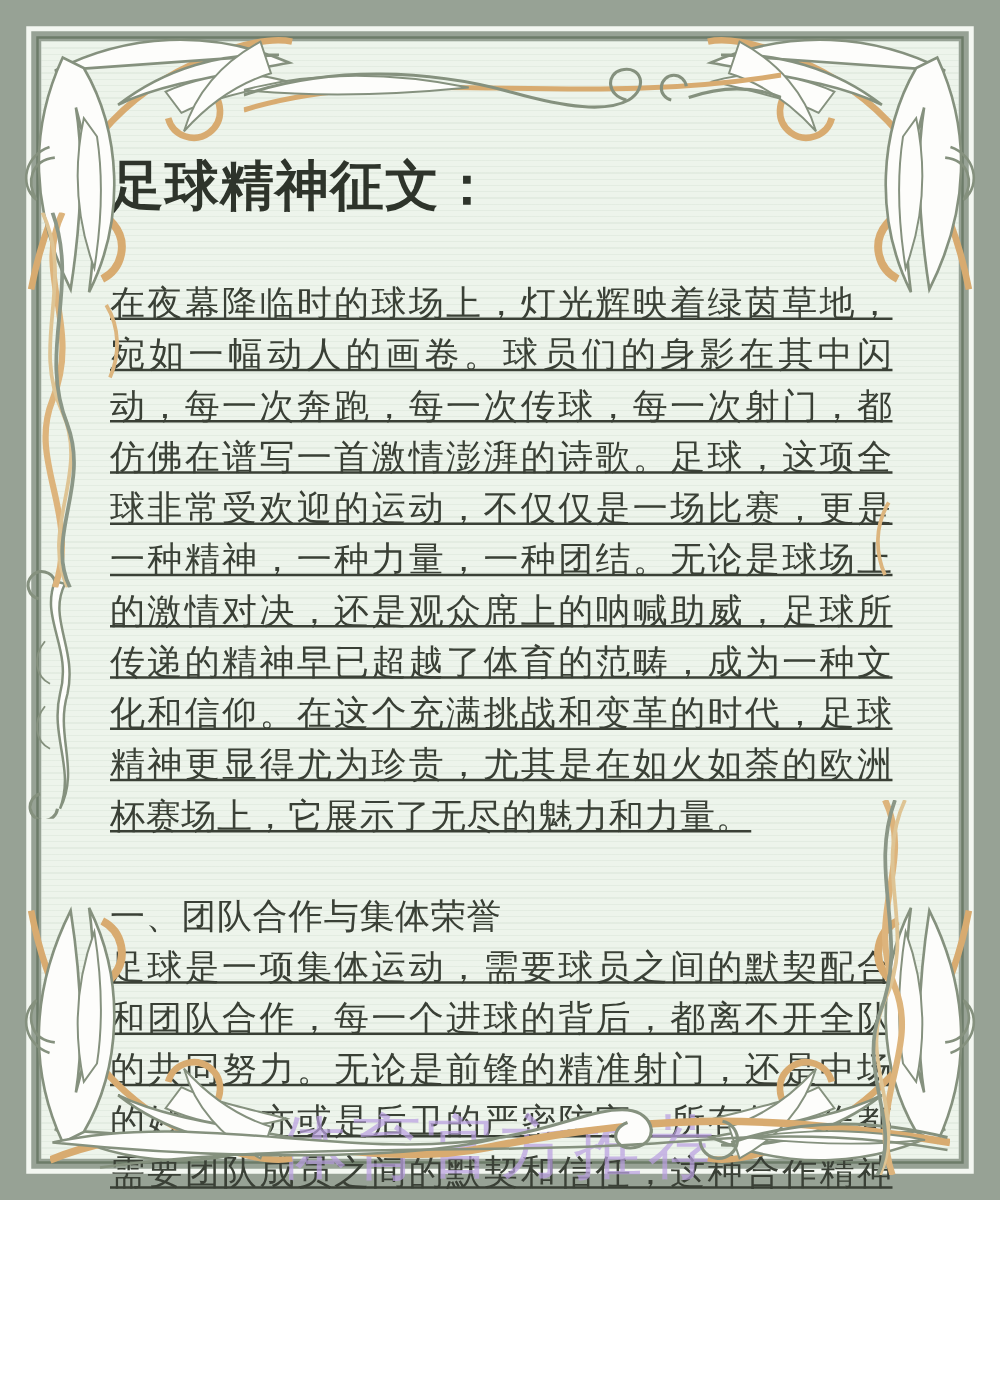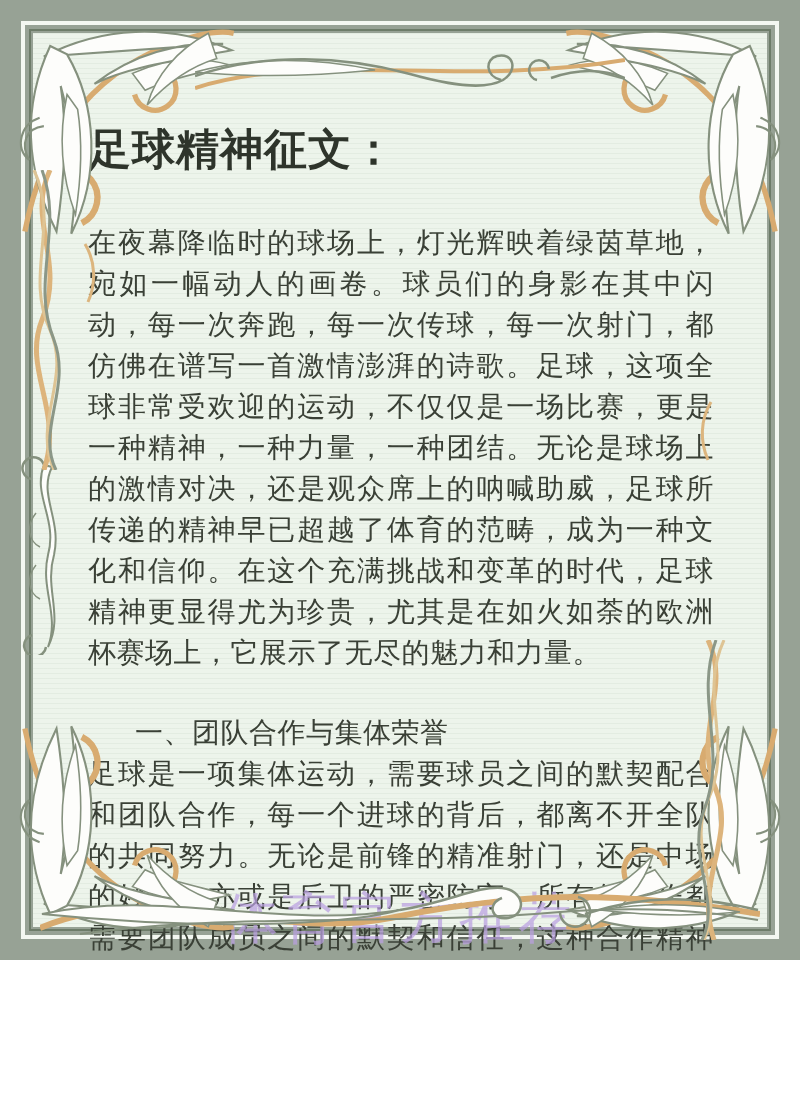--- a/index.html
+++ b/index.html
@@ -43,27 +43,27 @@
     font-weight:700;
     letter-spacing:1px;
     color:#2e342b;
   }
   .body-text{
     margin:0;
     font-size:28px;
     line-height:41px;
     text-align:justify;
     letter-spacing:0.5px;
+    text-decoration:underline;
   }
   .section-heading{
     margin-top:39px;
     font-size:28px;
     line-height:41px;
     letter-spacing:0.5px;
-    margin-left:47px;
   }
   
   .watermark{
     position:absolute;
     left:50%; bottom:4px;
     transform:translateX(-50%);
     font-size:55px;
     font-weight:400;
     letter-spacing:4px;
     white-space:nowrap;

